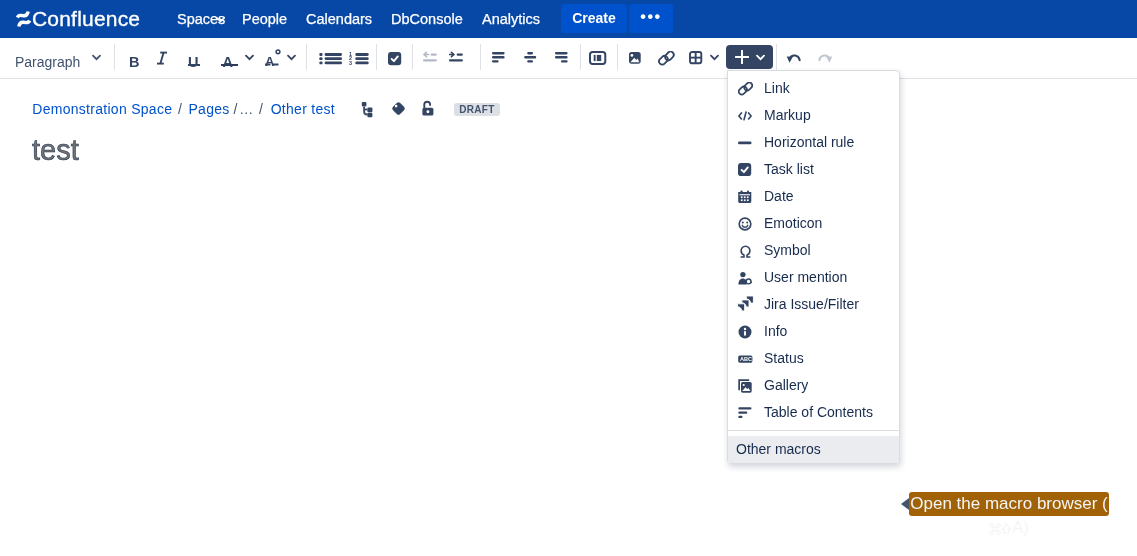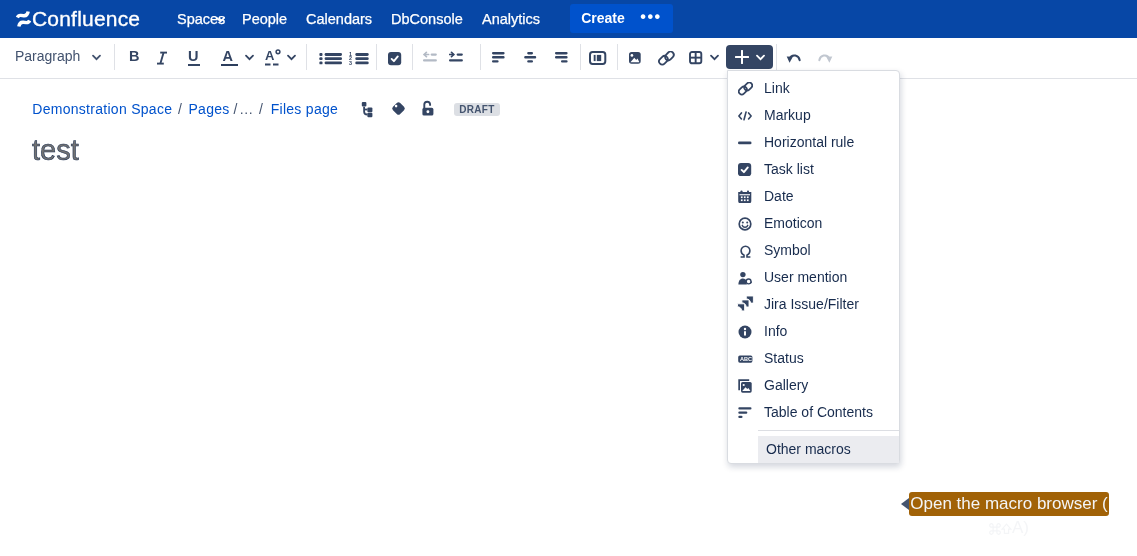--- a/index.html
+++ b/index.html
@@ -4,45 +4,45 @@
 <style>
 * { margin:0; padding:0; box-sizing:border-box; }
 html,body { width:1137px; height:556px; background:#fff; font-family:"Liberation Sans", sans-serif; overflow:hidden; position:relative; }
 .abs { position:absolute; }
 
 
 #nav { position:absolute; top:0; left:0; width:1137px; height:38px; background:#0747A6; }
 #nav .navlink { position:absolute; top:0; height:38px; line-height:38px; color:#fff; font-size:14.5px; font-weight:400; -webkit-text-stroke:0.25px #fff; }
 #logo-text { position:absolute; left:32px; top:0; height:32px; line-height:37px; color:#fff; font-size:21px; font-weight:400; -webkit-text-stroke:0.35px #fff; letter-spacing:0.2px; }
 .navchev { position:absolute; top:16px; }
-#btn-create { position:absolute; left:561px; top:4px; width:66px; height:29px; background:#0052CC; border-radius:3px; color:#fff; font-size:14px; font-weight:700; text-align:center; line-height:29px;margin-left:9px; }
+#btn-create { position:absolute; left:561px; top:4px; width:66px; height:29px; background:#0052CC; border-radius:3px; color:#fff; font-size:14px; font-weight:700; text-align:center; line-height:29px; }
 #btn-more { position:absolute; left:629px; top:4px; width:44px; height:29px; background:#0052CC; border-radius:3px; color:#fff; text-align:center; line-height:26px; font-size:16px; font-weight:700; letter-spacing:1.5px; }
 
 
 #toolbar { position:absolute; top:38px; left:0; width:1137px; height:41px; background:#fff; border-bottom:1px solid #DFE1E6; }
 #toolbar .sep { position:absolute; top:6px; width:1px; height:26px; background:#DFE1E6; }
-#toolbar .ttxt { position:absolute; top:4px; height:28px; line-height:28px; color:#42526E; font-size:14px; }
+#toolbar .ttxt { position:absolute; top:10px; height:28px; line-height:28px; color:#42526E; font-size:14px; }
 #toolbar .tbold { font-weight:700; color:#344563; font-size:14.5px; }
 #toolbar svg { position:absolute; }
 #plusbtn { position:absolute; left:726px; top:7px; width:47px; height:24px; background:#344563; border-radius:4px; }
 
 
 #crumbs { position:absolute; left:0; top:100px; height:18px; font-size:14px; color:#42526E; width:600px; }
 #crumbs a, #crumbs s { position:absolute; top:0; height:18px; line-height:18px; text-decoration:none; letter-spacing:0.28px; }
 #crumbs s { color:#44546F; }
 #crumbs a { color:#0052CC; text-decoration:none; }
 #draft { position:absolute; left:454px; top:103px; width:46px; height:13px; background:#DCDFE4; border-radius:3px; color:#44546F; font-size:10px; font-weight:700; text-align:center; line-height:13.5px; letter-spacing:0.3px; }
 #title { position:absolute; left:32px; top:134px; font-size:29px; color:#737373; font-weight:400; -webkit-text-stroke:0.55px #172B4D; }
 
 
 #menu { position:absolute; left:727px; top:70px; width:173px; background:#fff; border:1px solid #D9DCE1; border-radius:0 4px 4px 4px; box-shadow:1px 3px 6px rgba(9,30,66,0.18); }
 #menu .grp1 { padding:4px 0; }
 #menu .mi { position:relative; height:27px; line-height:27px; font-size:14px; color:#172B4D; padding-left:36px; white-space:nowrap; }
 #menu .mi svg { position:absolute; left:10px; top:6.5px; }
-#menu .grp2 { border-top:1px solid #DCDEE3; padding:5px 0 0 0;margin-left:30px; }
+#menu .grp2 { border-top:1px solid #DCDEE3; padding:5px 0 0 0; }
 #menu .hl { background:#EBECF0; height:27px; line-height:27px; font-size:14px; color:#172B4D; padding-left:8px; }
 
 
 #tip { position:absolute; left:909px; top:492px; width:200px; height:24px; background:#a16207; border-radius:3px; color:#F4F5F7; font-size:17px; line-height:24px; text-align:center; }
 #tiparrow { position:absolute; left:901px; top:498px; width:0; height:0; border-top:6px solid transparent; border-bottom:6px solid transparent; border-right:8px solid #44546F; }
 </style>
 </head>
 <body>
 
 <div id="nav">
@@ -223,21 +223,21 @@
     </svg>
 </div>
 
 <div id="crumbs">
 <a style="left:32.3px">Demonstration Space</a>
     <s style="left:178px">/</s>
 <a style="left:188.5px">Pages</a>
     <s style="left:233.5px">/</s>
     <s style="left:239.8px;letter-spacing:0.55px">...</s>
     <s style="left:259px">/</s>
-<a style="left:270.7px">Files page</a>
+<a style="left:270.7px">Other test</a>
 </div>
 <svg class="abs" style="left:360.5px;top:100.5px" width="13" height="17" viewBox="0 0 13 17">
     <g fill="#344563">
       <rect x="0.8" y="1" width="4.6" height="4.6" rx="1"></rect>
       <rect x="6.4" y="6.6" width="5" height="4.7" rx="1"></rect>
       <rect x="6.4" y="11.8" width="5" height="4.5" rx="1"></rect>
     </g>
     <g fill="none" stroke="#344563" stroke-width="1.8">
       <path d="M3.1 5.8 V10.4 a3.1 3.1 0 0 0 3.1 3.1 h0.4"></path>
       <path d="M3.1 8.5 H6.5"></path>

